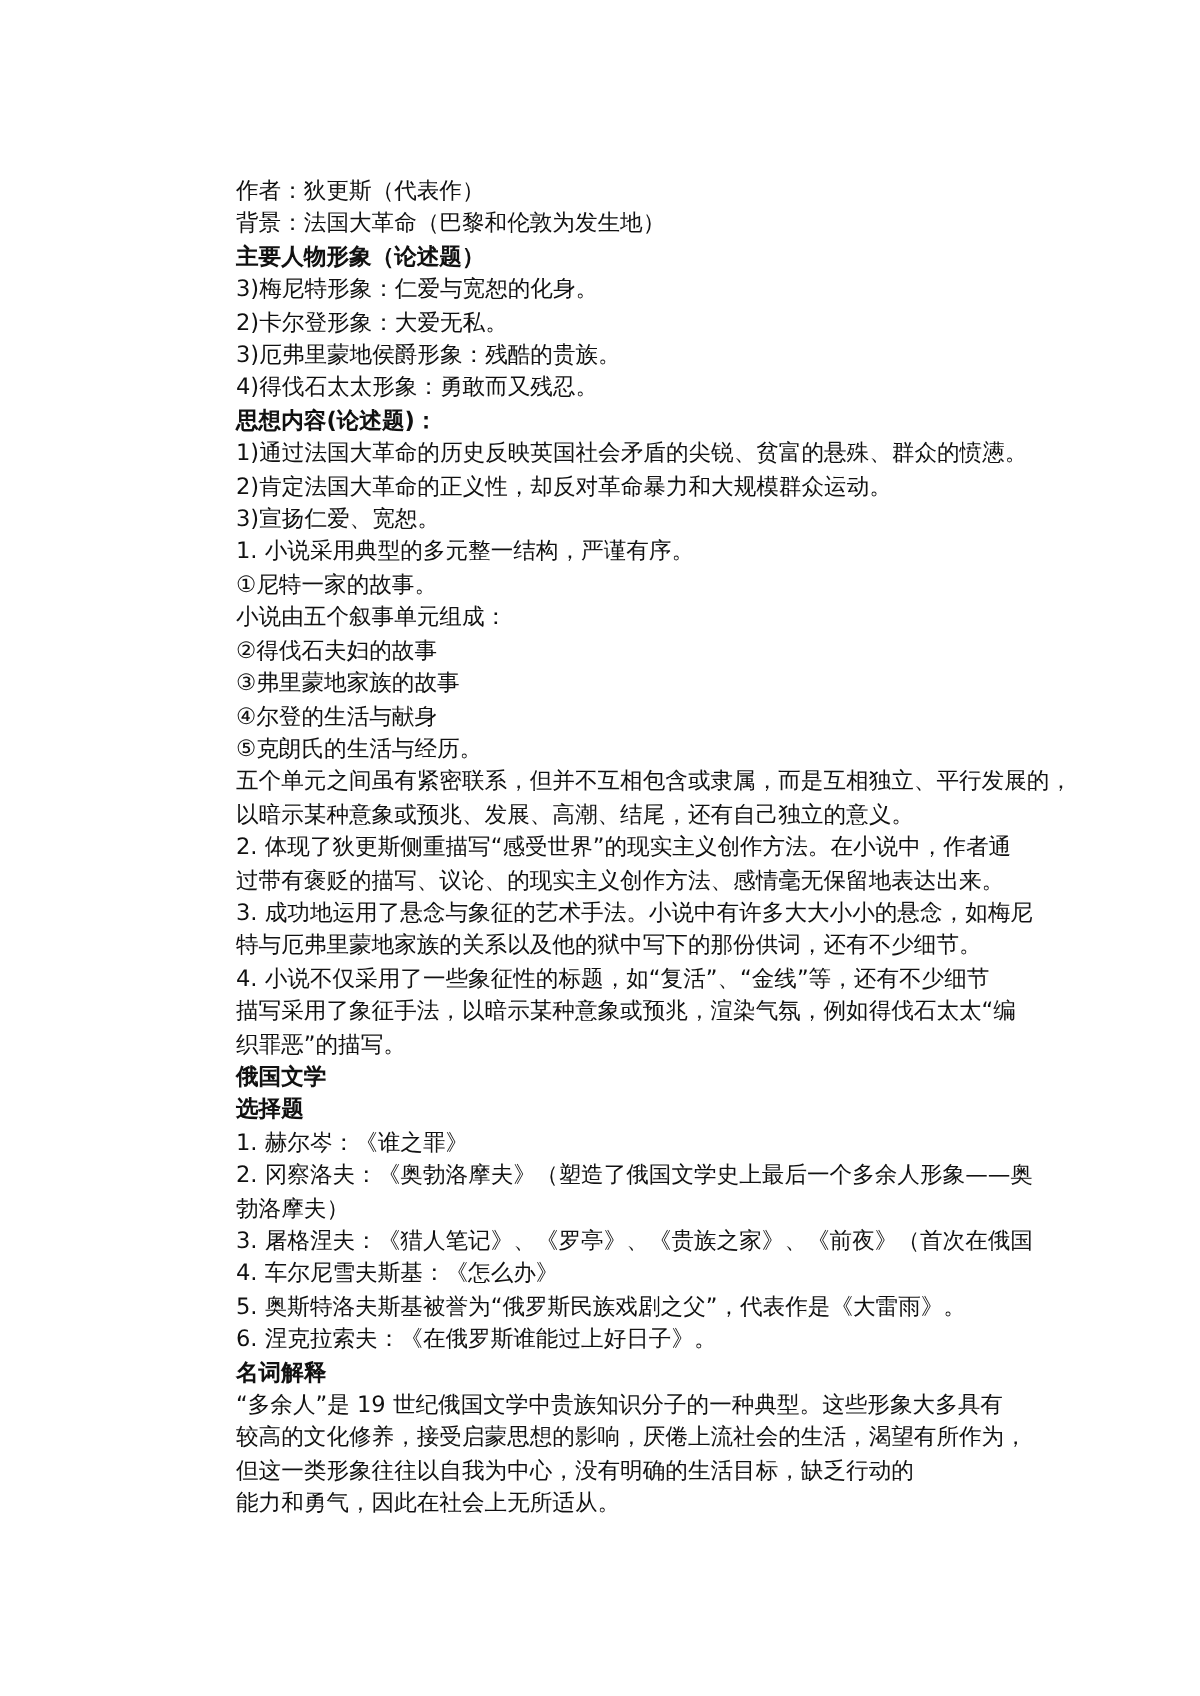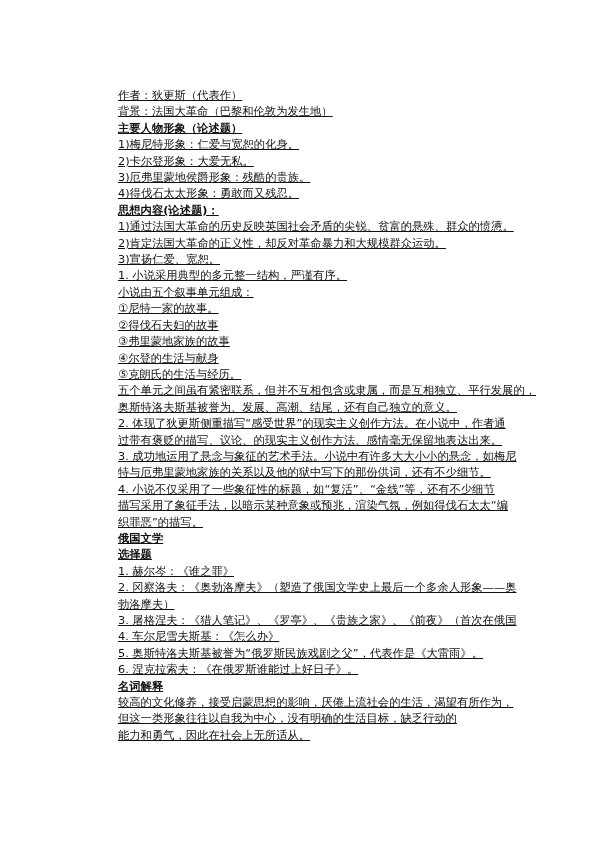--- a/index.html
+++ b/index.html
@@ -29,61 +29,62 @@
     text-justify: inter-ideograph;
   }
   .line {
     white-space: pre-wrap;
     word-break: break-all;
   }
   .heading {
     font-weight: bold;
   }
   
-  .blk { margin: 0; padding: 0; text-decoration: underline; }
+  .blk { margin: 0; padding: 0; }
 </style>
 </head>
 <body>
 
 <div id="page">
   <div class="doc" id="doc-body">
       <div class="line blk">作者：狄更斯（代表作）</div>
       <div class="line blk">背景：法国大革命（巴黎和伦敦为发生地）</div>
       <div class="line blk heading">主要人物形象（论述题）</div>
-      <div class="line blk">1)梅尼特形象：仁爱与宽恕的化身。</div>
+      <div class="line blk">3)梅尼特形象：仁爱与宽恕的化身。</div>
       <div class="line blk">2)卡尔登形象：大爱无私。</div>
       <div class="line blk">3)厄弗里蒙地侯爵形象：残酷的贵族。</div>
       <div class="line blk">4)得伐石太太形象：勇敢而又残忍。</div>
       <div class="line blk heading">思想内容(论述题)：</div>
       <div class="line blk">1)通过法国大革命的历史反映英国社会矛盾的尖锐、贫富的悬殊、群众的愤懑。</div>
       <div class="line blk">2)肯定法国大革命的正义性，却反对革命暴力和大规模群众运动。</div>
       <div class="line blk">3)宣扬仁爱、宽恕。</div>
       <div class="line blk">1. 小说采用典型的多元整一结构，严谨有序。</div>
+      <div class="line blk">①尼特一家的故事。</div>
       <div class="line blk">小说由五个叙事单元组成：</div>
-      <div class="line blk">①尼特一家的故事。</div>
       <div class="line blk">②得伐石夫妇的故事</div>
       <div class="line blk">③弗里蒙地家族的故事</div>
       <div class="line blk">④尔登的生活与献身</div>
       <div class="line blk">⑤克朗氏的生活与经历。</div>
       <div class="line blk">五个单元之间虽有紧密联系，但并不互相包含或隶属，而是互相独立、平行发展的，</div>
-      <div class="line blk">奥斯特洛夫斯基被誉为、发展、高潮、结尾，还有自己独立的意义。</div>
+      <div class="line blk">以暗示某种意象或预兆、发展、高潮、结尾，还有自己独立的意义。</div>
       <div class="line blk">2. 体现了狄更斯侧重描写“感受世界”的现实主义创作方法。在小说中，作者通</div>
       <div class="line blk">过带有褒贬的描写、议论、的现实主义创作方法、感情毫无保留地表达出来。</div>
       <div class="line blk">3. 成功地运用了悬念与象征的艺术手法。小说中有许多大大小小的悬念，如梅尼</div>
       <div class="line blk">特与厄弗里蒙地家族的关系以及他的狱中写下的那份供词，还有不少细节。</div>
       <div class="line blk">4. 小说不仅采用了一些象征性的标题，如“复活”、“金线”等，还有不少细节</div>
       <div class="line blk">描写采用了象征手法，以暗示某种意象或预兆，渲染气氛，例如得伐石太太“编</div>
       <div class="line blk">织罪恶”的描写。</div>
       <div class="line blk heading">俄国文学</div>
       <div class="line blk heading">选择题</div>
       <div class="line blk">1. 赫尔岑：《谁之罪》</div>
       <div class="line blk">2. 冈察洛夫：《奥勃洛摩夫》（塑造了俄国文学史上最后一个多余人形象——奥</div>
       <div class="line blk">勃洛摩夫）</div>
       <div class="line blk">3. 屠格涅夫：《猎人笔记》、《罗亭》、《贵族之家》、《前夜》（首次在俄国</div>
       <div class="line blk">4. 车尔尼雪夫斯基：《怎么办》</div>
       <div class="line blk">5. 奥斯特洛夫斯基被誉为“俄罗斯民族戏剧之父”，代表作是《大雷雨》。</div>
       <div class="line blk">6. 涅克拉索夫：《在俄罗斯谁能过上好日子》。</div>
       <div class="line blk heading">名词解释</div>
+      <div class="line blk">“多余人”是 19 世纪俄国文学中贵族知识分子的一种典型。这些形象大多具有</div>
       <div class="line blk">较高的文化修养，接受启蒙思想的影响，厌倦上流社会的生活，渴望有所作为，</div>
       <div class="line blk">但这一类形象往往以自我为中心，没有明确的生活目标，缺乏行动的</div>
       <div class="line blk">能力和勇气，因此在社会上无所适从。</div>
     </div>
 </div>
 
 </body></html>

